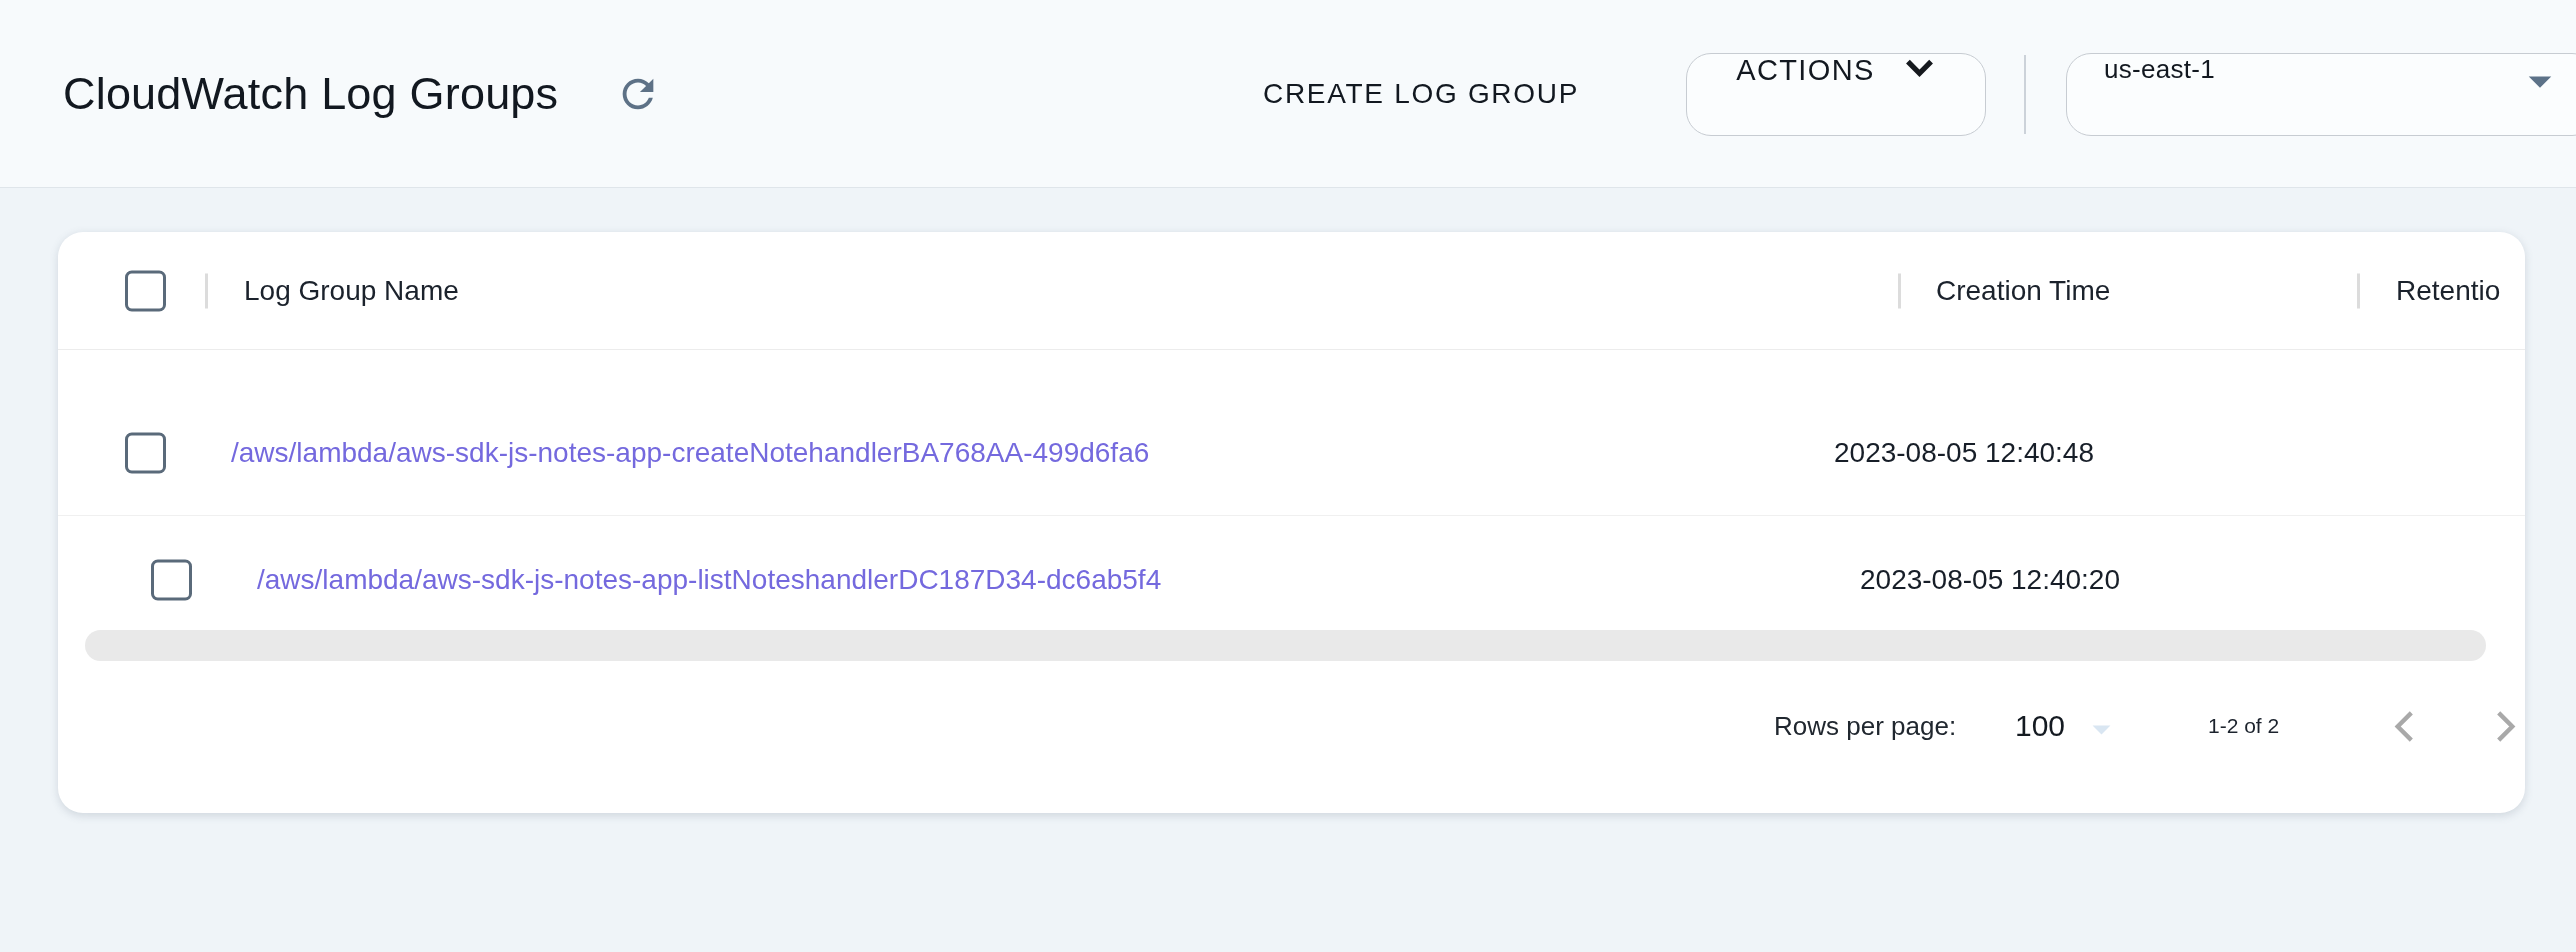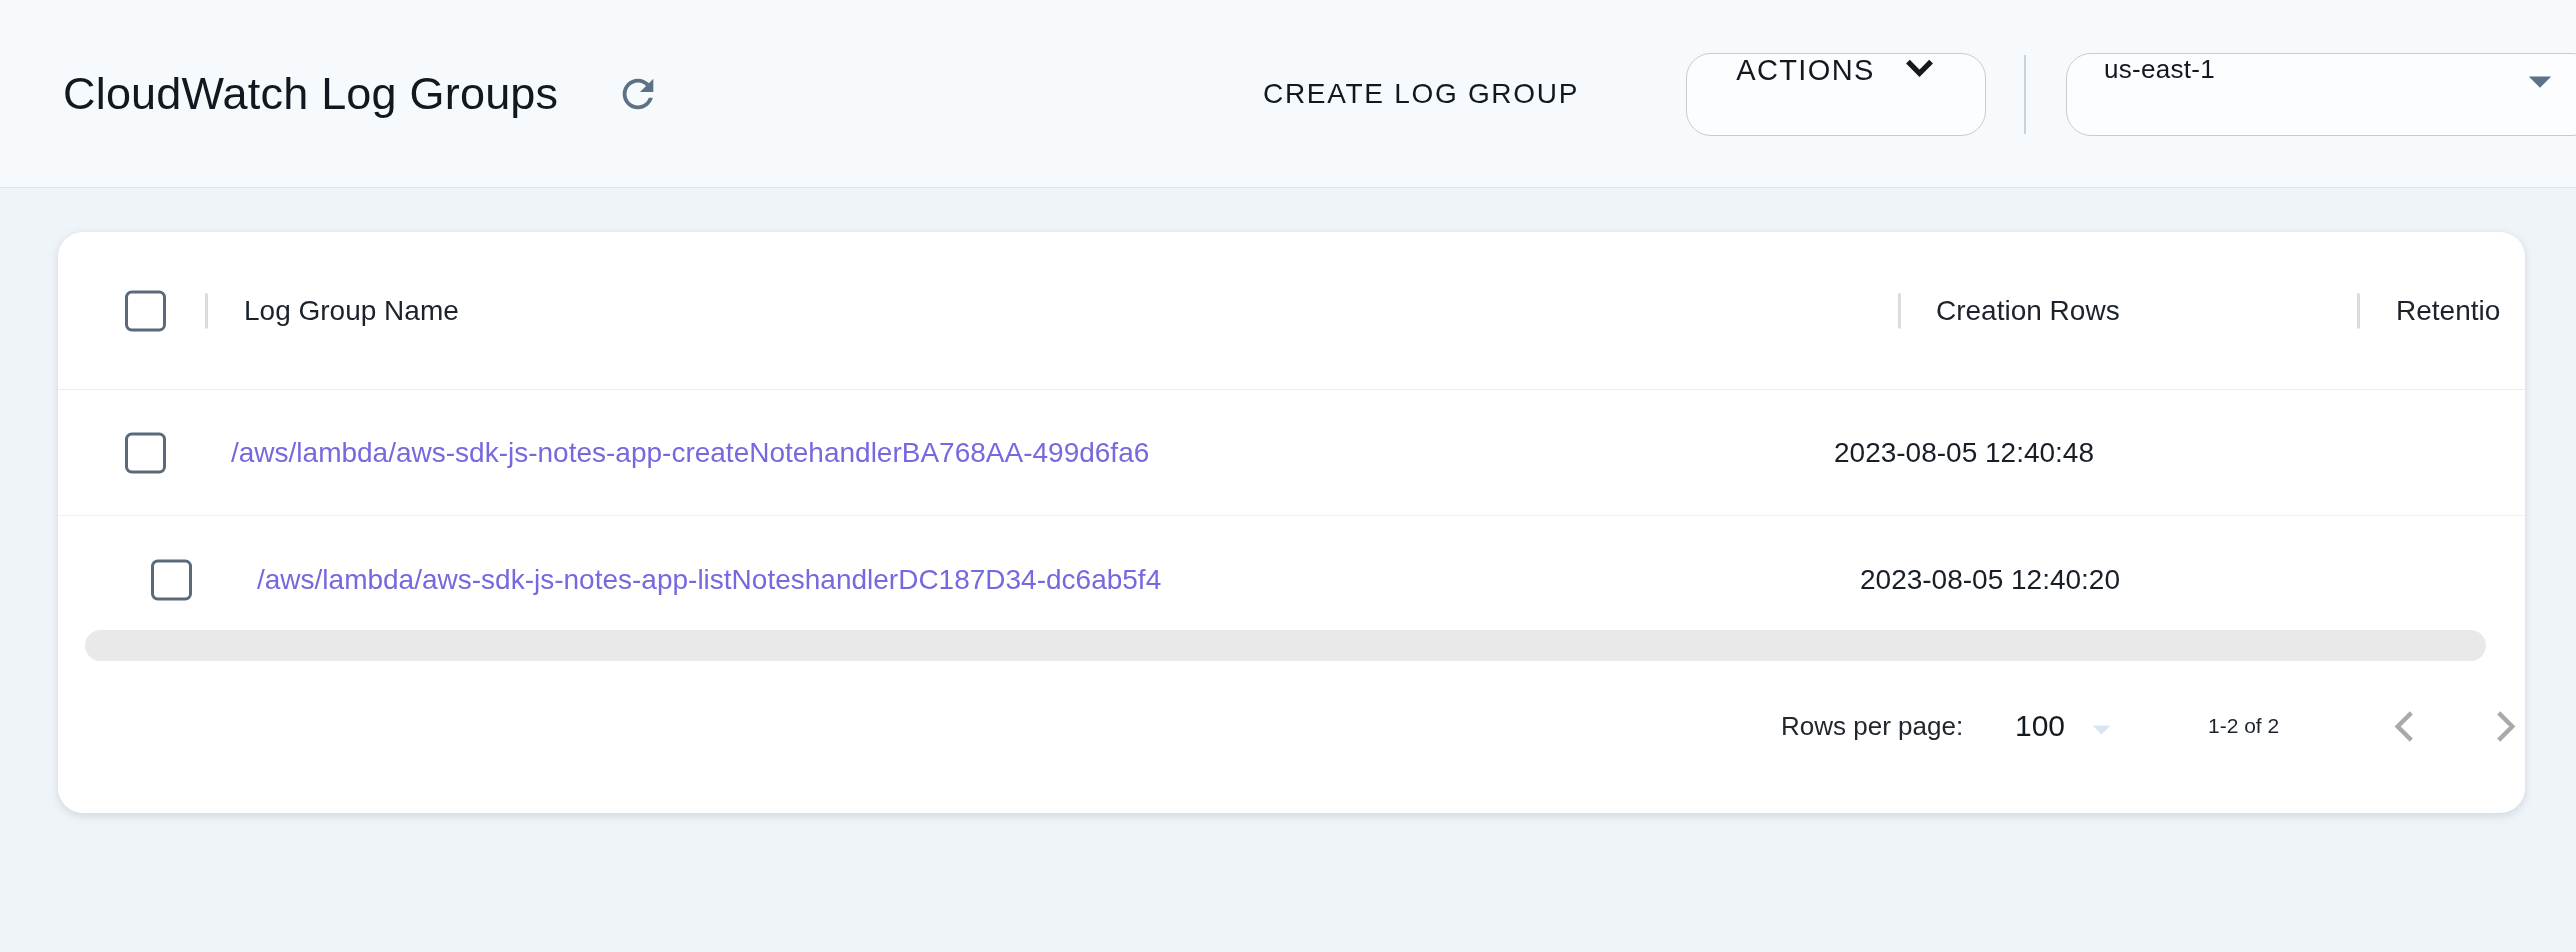--- a/index.html
+++ b/index.html
@@ -52,21 +52,21 @@
   }
   .region-select .spacer { flex:1; }
 
   
   .card {
     position:absolute; left:58px; top:232px; width:2467px; height:581px;
     background:var(--card-bg,#ffffff); border-radius:25px; overflow:hidden;
     box-shadow:0 2.9px 8.7px rgba(70,90,110,0.18);
   }
   .thead {
-    position:absolute; left:0; top:0; width:100%; height:158px;
+    position:absolute; left:0; top:0; width:100%; height:118px;
     border-bottom:1.9px solid var(--divider,#ececec);
   }
   .checkbox {
     position:absolute; left:67px; top:50%; transform:translateY(-50%);
     width:41px; height:41px; background:#fff;
     border:3.9px solid var(--checkbox-border,#5a6a7a); border-radius:6.8px; cursor:pointer;
   }
   .col-sep {
     position:absolute; top:50%; transform:translateY(-50%);
     width:2.9px; height:35px; background:var(--column-sep,#dcdcdc);
@@ -91,21 +91,21 @@
   }
 
   .hscrollbar {
     position:absolute; left:27px; top:398px; width:2401px; height:31px;
     background:var(--scrollbar,#e9e9e9); border-radius:15.5px; cursor:grab;
   }
 
   
   .pagination { position:absolute; left:0; top:429px; width:100%; height:130px; }
   .pg-item { position:absolute; top:50%; transform:translateY(-50%); white-space:nowrap; }
-  .pg-label { left:1716px; font-size:26px; color:#20272f;margin-left:7px; }
+  .pg-label { left:1716px; font-size:26px; color:#20272f; }
   .pg-select {
     left:1957px; font-size:30px; color:#141a21; background:transparent; border:none;
     font-family:inherit; cursor:pointer; display:flex; align-items:center;
   }
   .pg-select-arrow { left:2022px; margin-top:2.9px; }
   .pg-range { left:2150px; font-size:21px; color:#1c232d; }
   .pg-nav {
     background:transparent; border:none; cursor:pointer;
     display:flex; align-items:center; justify-content:center; width:54px; height:54px;
   }
@@ -153,21 +153,21 @@
     </button>
   </header>
 
   <section class="card">
 
     <div class="thead">
       <span class="checkbox" role="checkbox" aria-checked="false"></span>
       <span class="col-sep sep-1"></span>
       <span class="col-label col-name">Log Group Name</span>
       <span class="col-sep sep-2"></span>
-      <span class="col-label col-creation">Creation Rows</span>
+      <span class="col-label col-creation">Creation Time</span>
       <span class="col-sep sep-3"></span>
       <span class="col-label col-retention">Retentio</span>
     </div>
 
     <div class="trow row-0">
       <span class="checkbox" role="checkbox" aria-checked="false"></span>
       <a class="cell-link">/aws/lambda/aws-sdk-js-notes-app-createNotehandlerBA768AA-499d6fa6</a>
       <span class="cell-time">2023-08-05 12:40:48</span>
     </div>
 

